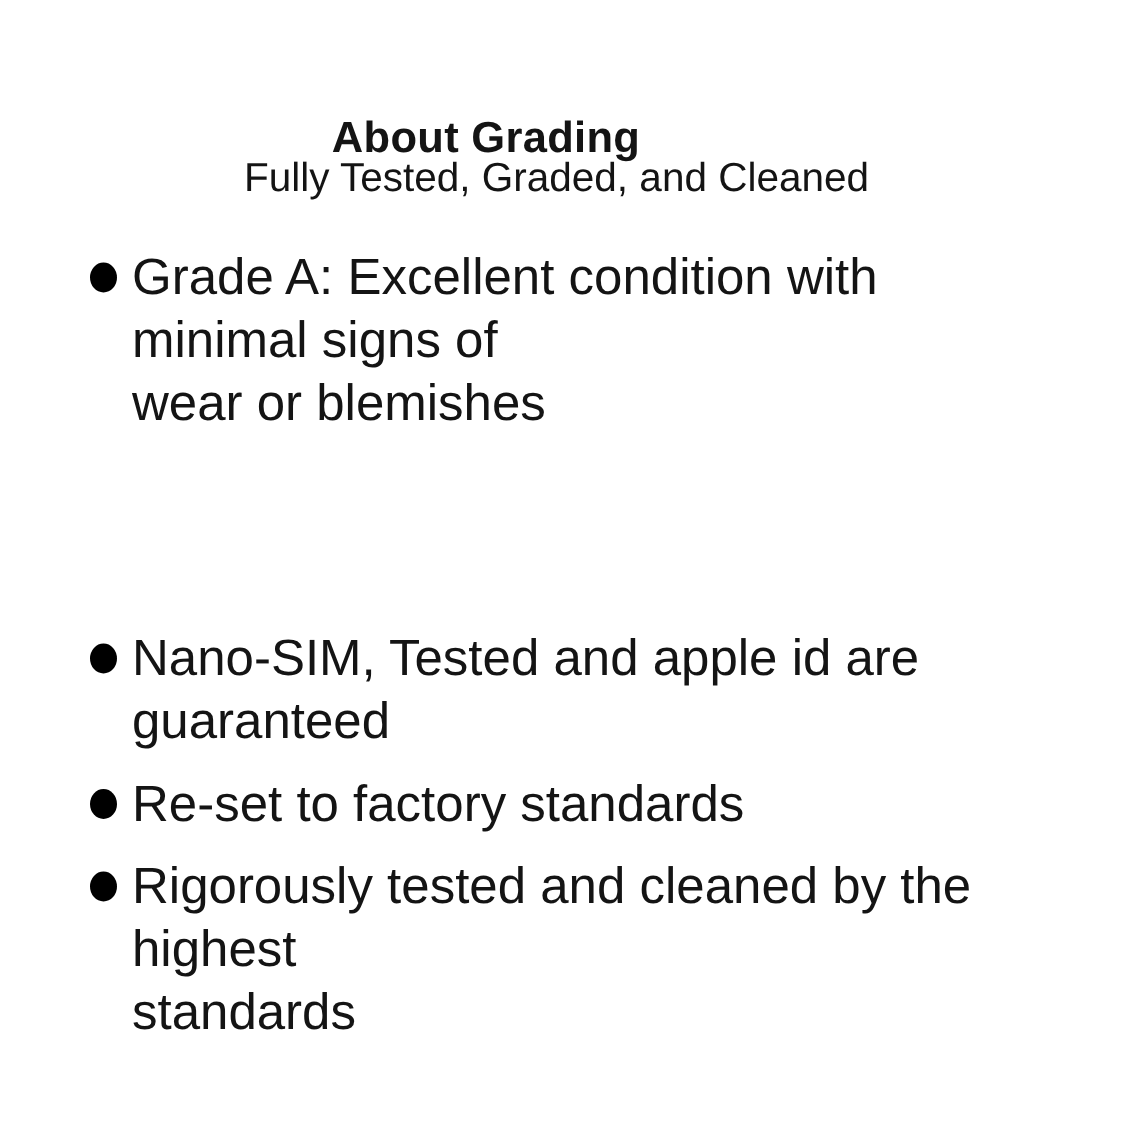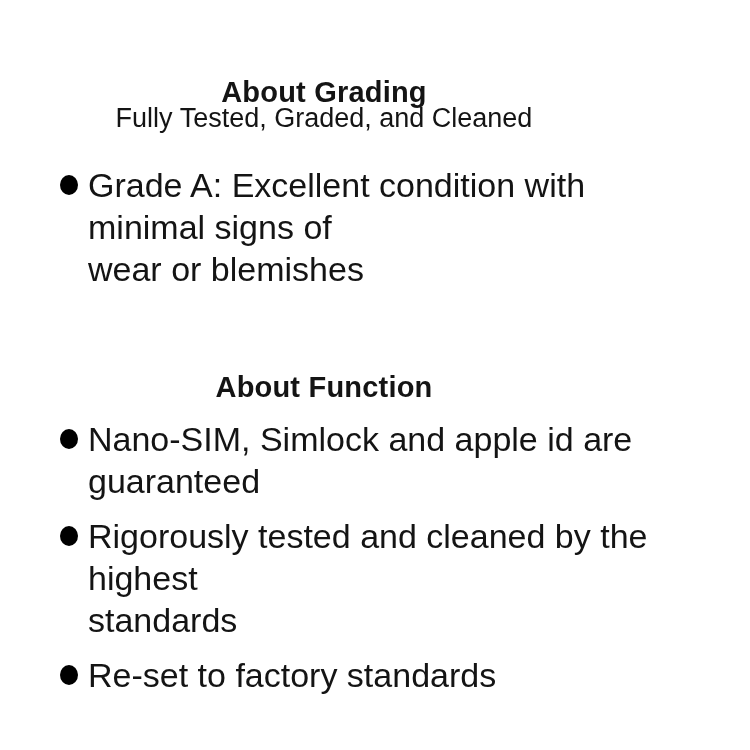--- a/index.html
+++ b/index.html
@@ -31,20 +31,21 @@
     letter-spacing: 0.2px;
   }
   .subtitle {
     position: absolute;
     left: 0;
     width: 100%;
     text-align: center;
     font-weight: normal;
     font-size: 27px;
     line-height: 36px;
+    padding-left: 47px;
   }
   .bullet-list {
     position: absolute;
     left: 60px;
     width: 640px;
     list-style: none;
     margin: 0;
     padding: 0;
   }
   .bullet-item {
@@ -86,31 +87,30 @@
   <div class="subtitle" id="grading-subtitle">Fully Tested, Graded, and Cleaned</div>
 
   <ul class="bullet-list" id="grading-list">
     <li class="bullet-item">
       <span class="bullet-dot"></span>
       <span class="bullet-text">Grade A: Excellent condition with minimal signs of
 wear or blemishes</span>
     </li>
   </ul>
 
-  <h1 class="section-title" id="function-title">About Function</h1>
 
   <ul class="bullet-list fn-list" id="function-list">
     <li class="bullet-item">
       <span class="bullet-dot"></span>
-      <span class="bullet-text">Nano-SIM, Simlock and apple id are guaranteed</span>
+      <span class="bullet-text">Nano-SIM, Tested and apple id are guaranteed</span>
+    </li>
+    <li class="bullet-item">
+      <span class="bullet-dot"></span>
+      <span class="bullet-text">Re-set to factory standards</span>
     </li>
     <li class="bullet-item">
       <span class="bullet-dot"></span>
       <span class="bullet-text">Rigorously tested and cleaned by the highest
 standards</span>
     </li>
-    <li class="bullet-item">
-      <span class="bullet-dot"></span>
-      <span class="bullet-text">Re-set to factory standards</span>
-    </li>
   </ul>
 
 </div>
 
 </body></html>

